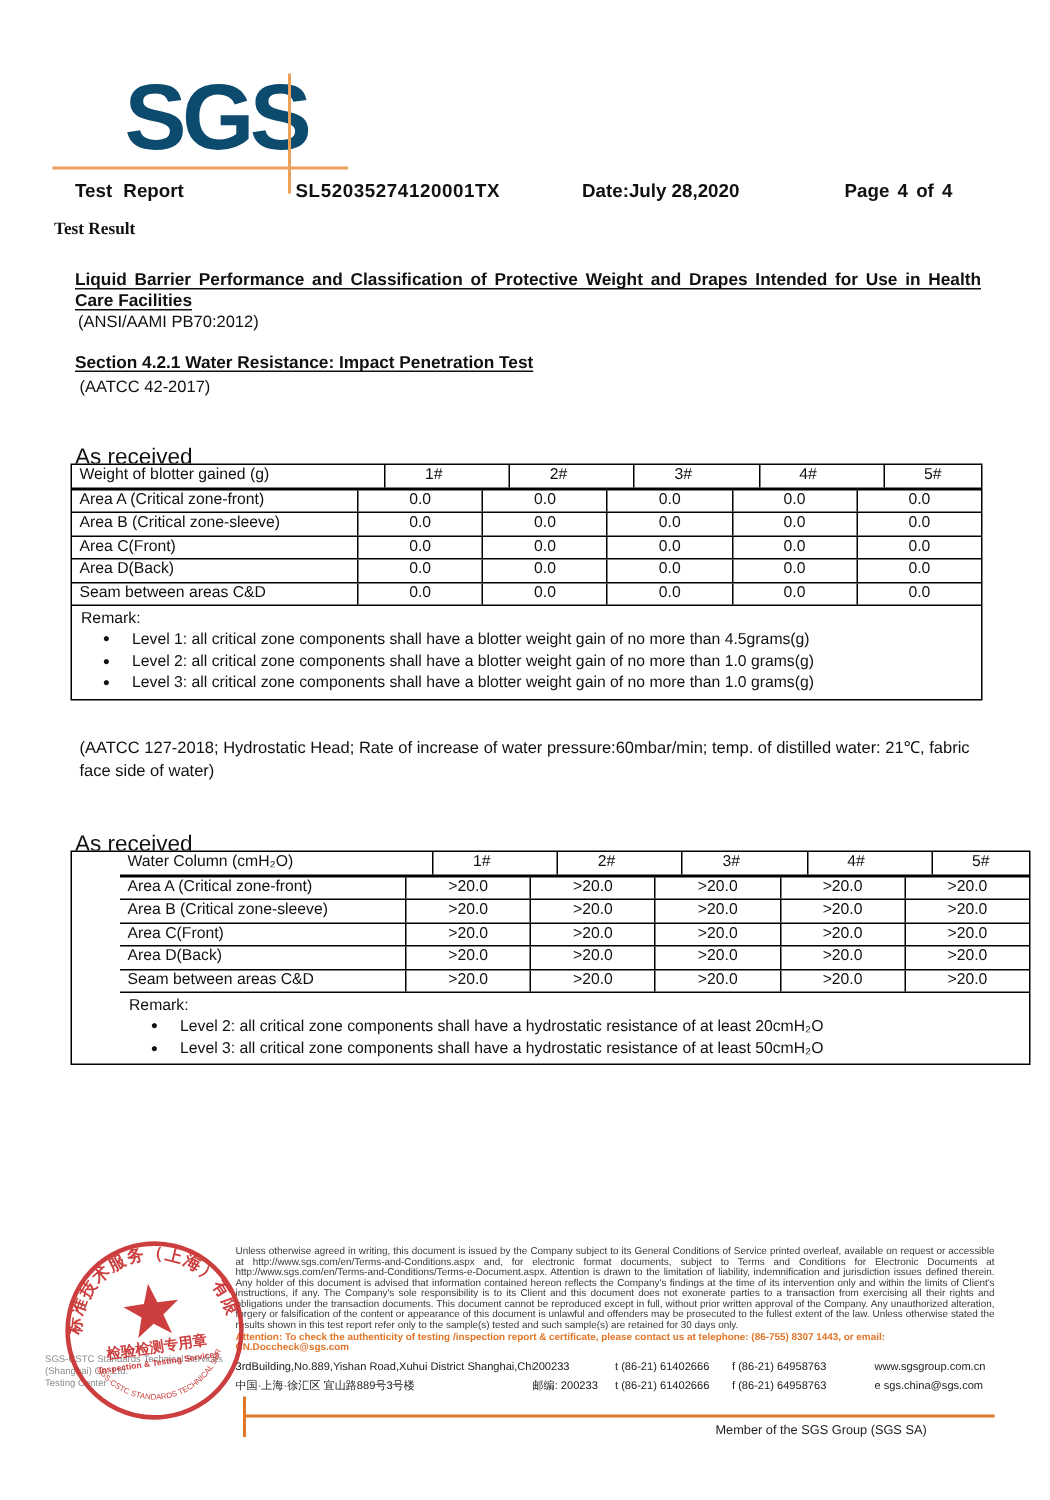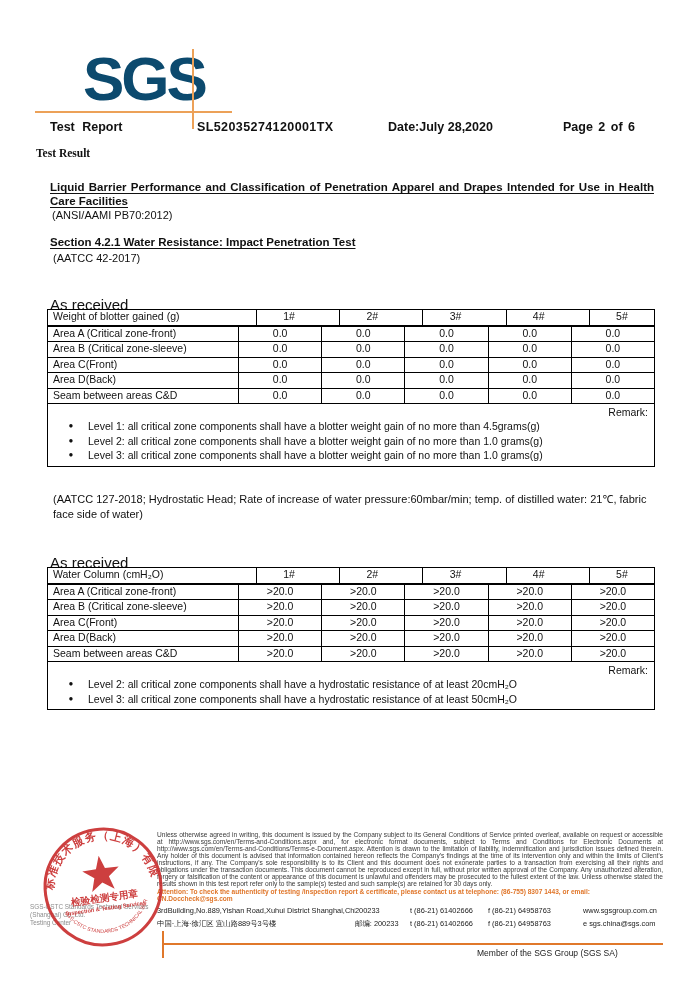--- a/index.html
+++ b/index.html
@@ -23,30 +23,30 @@
   .main-standard{position:absolute;left:52px;top:209px;font-size:11px;}
   .sec-heading{position:absolute;left:50px;font-size:11.5px;font-weight:bold;
         text-decoration:underline;text-underline-offset:2px;}
   .sec1-h{top:236px;} .sec1-m{position:absolute;left:53px;top:252px;font-size:11px;}
   .sec2-h{top:475px;}
   .sec2-m{position:absolute;left:53px;top:492px;width:604px;font-size:11px;line-height:14.5px;}
   .as-received{position:absolute;left:50px;font-size:15px;}
   .ar1{top:296px;} .ar2{top:554px;}
   
   .tablewrap{position:absolute;left:47px;width:606px;border:1.6px solid #000;background:#fff;}
-  .tw1{top:309px;} .tw2{top:567px;}
+  .tw1{top:309px;} .tw2{top:567px;padding-left:32px;}
   .trow{display:flex;border-bottom:1px solid #000;}
   .trow.thead{border-bottom:2.4px solid #000;gap:18px;}
   .trow:last-child{border-bottom:none;}
   .dtable .trow:last-child{border-bottom:none;}
   .tcell{font-size:10.5px;line-height:13.5px;padding:0 0 1px 0;}
   .tcell.lab{flex:0 0 185px;padding-left:5px;}
   .tcell.val{flex:1;text-align:center;border-left:1px solid #000;}
   .remarkwrap{border-top:1px solid #000;padding:1px 6px 3px 6px;}
-  .remark-label{font-size:10.5px;line-height:14px;text-align:right;}
+  .remark-label{font-size:10.5px;line-height:14px;}
   .remark-item{display:flex;font-size:10.5px;line-height:14.5px;}
   .remark-item .dot{flex:0 0 34px;text-align:center;font-size:8px;}
   .remark-item .txt{flex:1;}
   
   .footer-text{position:absolute;left:157px;top:831px;width:506px;}
   .legal{font-size:6.6px;line-height:7px;text-align:justify;color:#3a3a3a;margin:0;}
   .attention{font-size:6.6px;line-height:7.2px;font-weight:bold;color:#e0762a;margin:1px 0 2px 0;}
   .addr-row{display:flex;font-size:7.4px;line-height:13px;color:#1a1a1a;white-space:nowrap;}
   .a-loc{flex:0 0 198px;overflow:hidden;} .a-postal{flex:0 0 55px;} .a-tel{flex:0 0 78px;}
   .a-fax{flex:0 0 95px;} .a-contact{flex:1;}
@@ -61,25 +61,25 @@
 
 <div class="page">
 
   <div class="logo">SGS</div>
   <div class="logo-hline"></div>
   <div class="logo-vline"></div>
 
   <span class="hdr h-title">Test Report</span>
   <span class="hdr h-no">SL52035274120001TX</span>
   <span class="hdr h-date">Date:July 28,2020</span>
-  <span class="hdr h-page">Page 2 of 6</span>
+  <span class="hdr h-page">Page 4 of 4</span>
 
   <div class="test-result">Test Result</div>
 
-  <div class="main-heading">Liquid Barrier Performance and Classification of Penetration Apparel and Drapes Intended for Use in Health Care Facilities</div>
+  <div class="main-heading">Liquid Barrier Performance and Classification of Protective Weight and Drapes Intended for Use in Health Care Facilities</div>
   <div class="main-standard">(ANSI/AAMI PB70:2012)</div>
 
   <div class="sec-heading sec1-h">Section 4.2.1 Water Resistance: Impact Penetration Test</div>
   <div class="sec1-m">(AATCC 42-2017)</div>
   <div class="as-received ar1">As received</div>
 
   <div class="tablewrap tw1">
     <div class="dtable">
         <div class="trow thead">
           <div class="tcell lab">Weight of blotter gained (g)</div>

